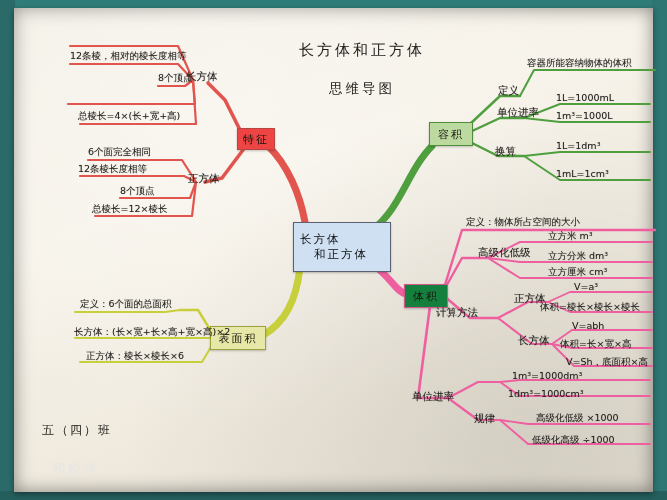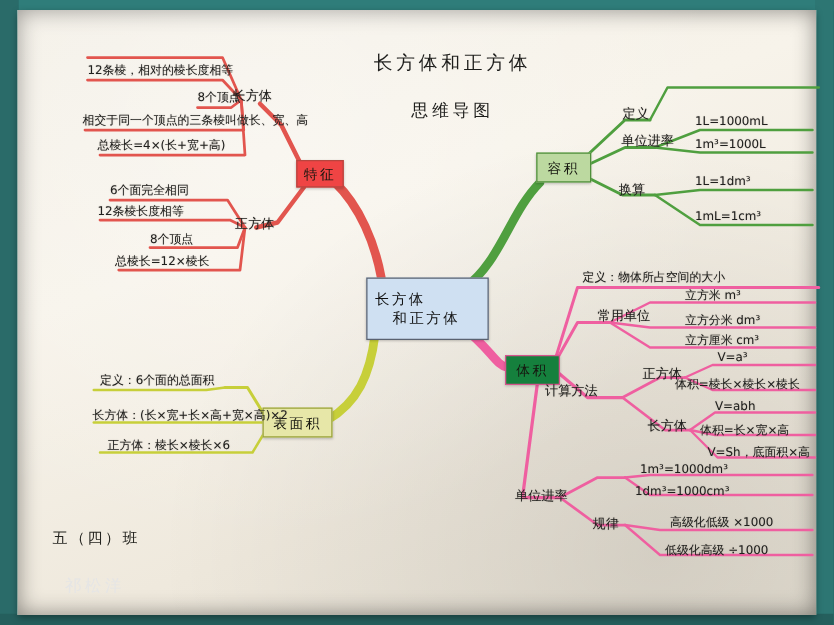--- a/index.html
+++ b/index.html
@@ -135,42 +135,42 @@
 
   <div class="node node-green" style="left:429px;top:122px;width:42px;height:22px;">容积</div>
 
   <div class="node node-pink" style="left:404px;top:284px;width:42px;height:22px;">体积</div>
 
   <div class="node node-yellow" style="left:210px;top:326px;width:54px;height:22px;">表面积</div>
 
   <div class="txt t11" style="left:186px;top:70px;">长方体</div>
   <div class="txt t10" style="left:70px;top:50px;">12条棱，相对的棱长度相等</div>
   <div class="txt t10" style="left:158px;top:72px;">8个顶点</div>
-  <div class="txt t10" style="left:66px;top:90px;">相交于同一个顶点的三条棱叫做长、宽、高</div>
   <div class="txt t10" style="left:78px;top:110px;">总棱长=4×(长+宽+高)</div>
 
   <div class="txt t11" style="left:188px;top:172px;">正方体</div>
   <div class="txt t10" style="left:88px;top:146px;">6个面完全相同</div>
   <div class="txt t10" style="left:78px;top:163px;">12条棱长度相等</div>
   <div class="txt t10" style="left:120px;top:185px;">8个顶点</div>
   <div class="txt t10" style="left:92px;top:203px;">总棱长=12×棱长</div>
 
   <div class="txt t11" style="left:498px;top:84px;">定义</div>
+  <div class="txt t10" style="left:527px;top:57px;">容器所能容纳物体的体积</div>
 
   <div class="txt t11" style="left:497px;top:106px;">单位进率</div>
   <div class="txt t10" style="left:556px;top:92px;">1L=1000mL</div>
   <div class="txt t10" style="left:556px;top:110px;">1m³=1000L</div>
 
   <div class="txt t11" style="left:495px;top:145px;">换算</div>
   <div class="txt t10" style="left:556px;top:140px;">1L=1dm³</div>
   <div class="txt t10" style="left:556px;top:168px;">1mL=1cm³</div>
 
   <div class="txt t10" style="left:466px;top:216px;">定义：物体所占空间的大小</div>
 
-  <div class="txt t11" style="left:478px;top:246px;">常用单位</div>
+  <div class="txt t11" style="left:478px;top:246px;">高级化低级</div>
   <div class="txt t10" style="left:548px;top:230px;">立方米 m³</div>
   <div class="txt t10" style="left:548px;top:250px;">立方分米 dm³</div>
   <div class="txt t10" style="left:548px;top:266px;">立方厘米 cm³</div>
 
   <div class="txt t11" style="left:436px;top:306px;">计算方法</div>
 
   <div class="txt t11" style="left:514px;top:292px;">正方体</div>
   <div class="txt t10" style="left:574px;top:281px;">V=a³</div>
   <div class="txt t10" style="left:540px;top:301px;">体积=棱长×棱长×棱长</div>
 

